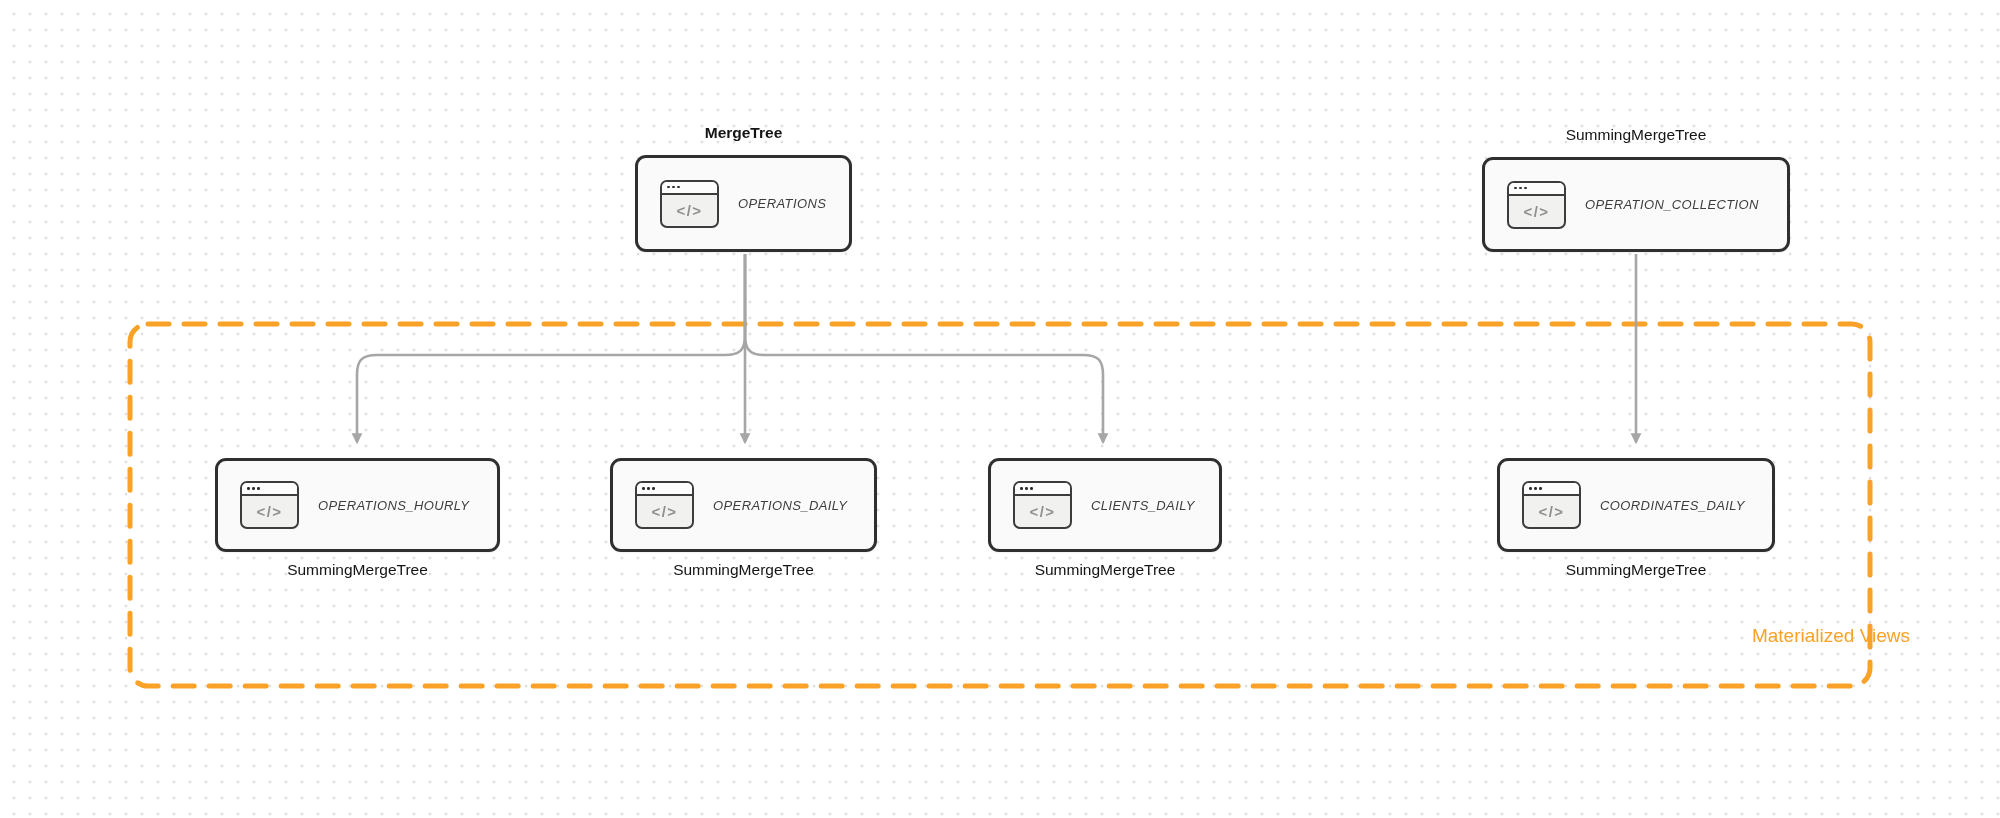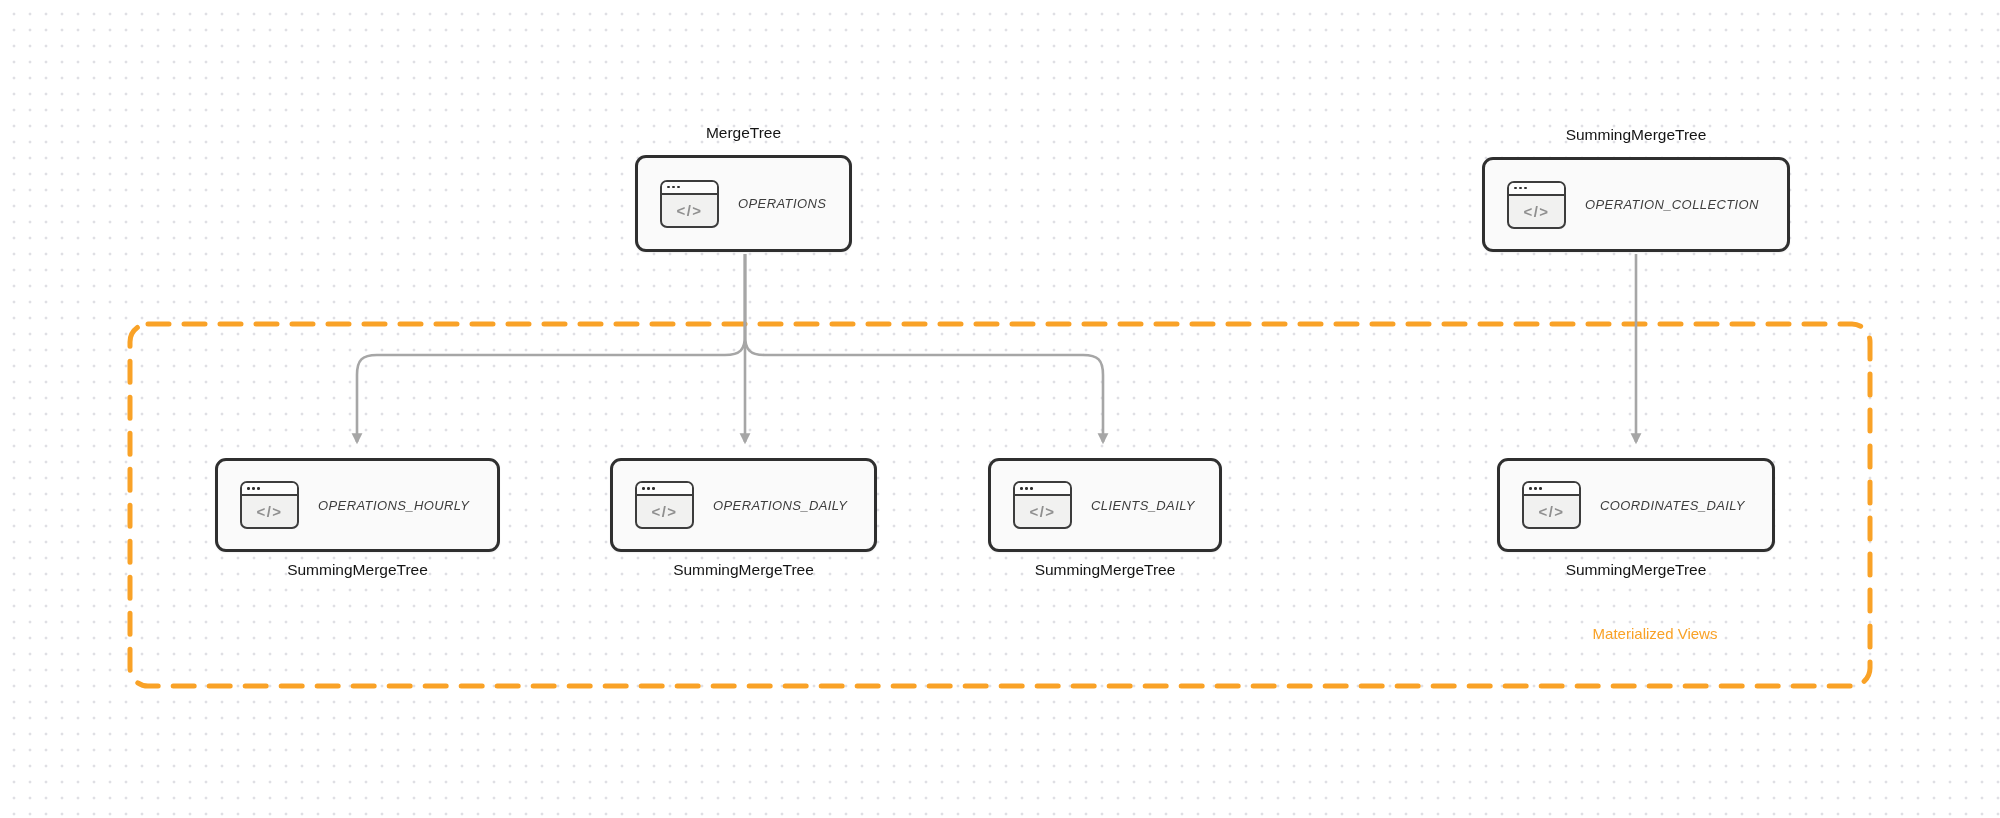--- a/index.html
+++ b/index.html
@@ -84,25 +84,25 @@
   }
   .engine-label {
     position: absolute;
     text-align: center;
     font-size: 15.5px;
     color: #141414;
     white-space: nowrap;
   }
   .group-caption {
     position: absolute;
-    left: 1524px;
+    left: 1648px;
     top: 625px;
     width: 262px;
-    text-align: center;
-    font-size: 15px;
+    text-align: right;
+    font-size: 19px;
     font-weight: 500;
     color: #f9a227;
     white-space: nowrap;
   }
 </style>
 </head>
 <body>
 
 <div class="canvas">
 
@@ -117,21 +117,21 @@
 
     <path d="M745,254 V335 C745,350 740,355 725,355 H377 C362,355 357,360 357,375 V442" fill="none" stroke="#a6a6a6" stroke-width="2.6" marker-end="url(#arrow)"></path>
 
     <path d="M745,254 V442" fill="none" stroke="#a6a6a6" stroke-width="2.6" marker-end="url(#arrow)"></path>
 
     <path d="M745,254 V335 C745,350 750,355 765,355 H1083 C1098,355 1103,360 1103,375 V442" fill="none" stroke="#a6a6a6" stroke-width="2.6" marker-end="url(#arrow)"></path>
 
     <path d="M1636,254 V442" fill="none" stroke="#a6a6a6" stroke-width="2.6" marker-end="url(#arrow)"></path>
   </svg>
 
-  <div class="engine-label" style="left:635px; top:124px; width:217px;">MergeTree</div>
+  <div class="engine-label" style="left:635px; top:124px; width:217px;font-weight:bold;">MergeTree</div>
   <div class="engine-label" style="left:1482px; top:126px; width:308px;">SummingMergeTree</div>
 
   <div class="node" style="left:635px; top:155px; width:217px; height:97px;">
     <div class="code-window-icon">
       <div class="icon-bar">
         <span class="icon-dot"></span>
         <span class="icon-dot"></span>
         <span class="icon-dot"></span>
       </div>
       <div class="icon-body">&lt;/&gt;</div>

